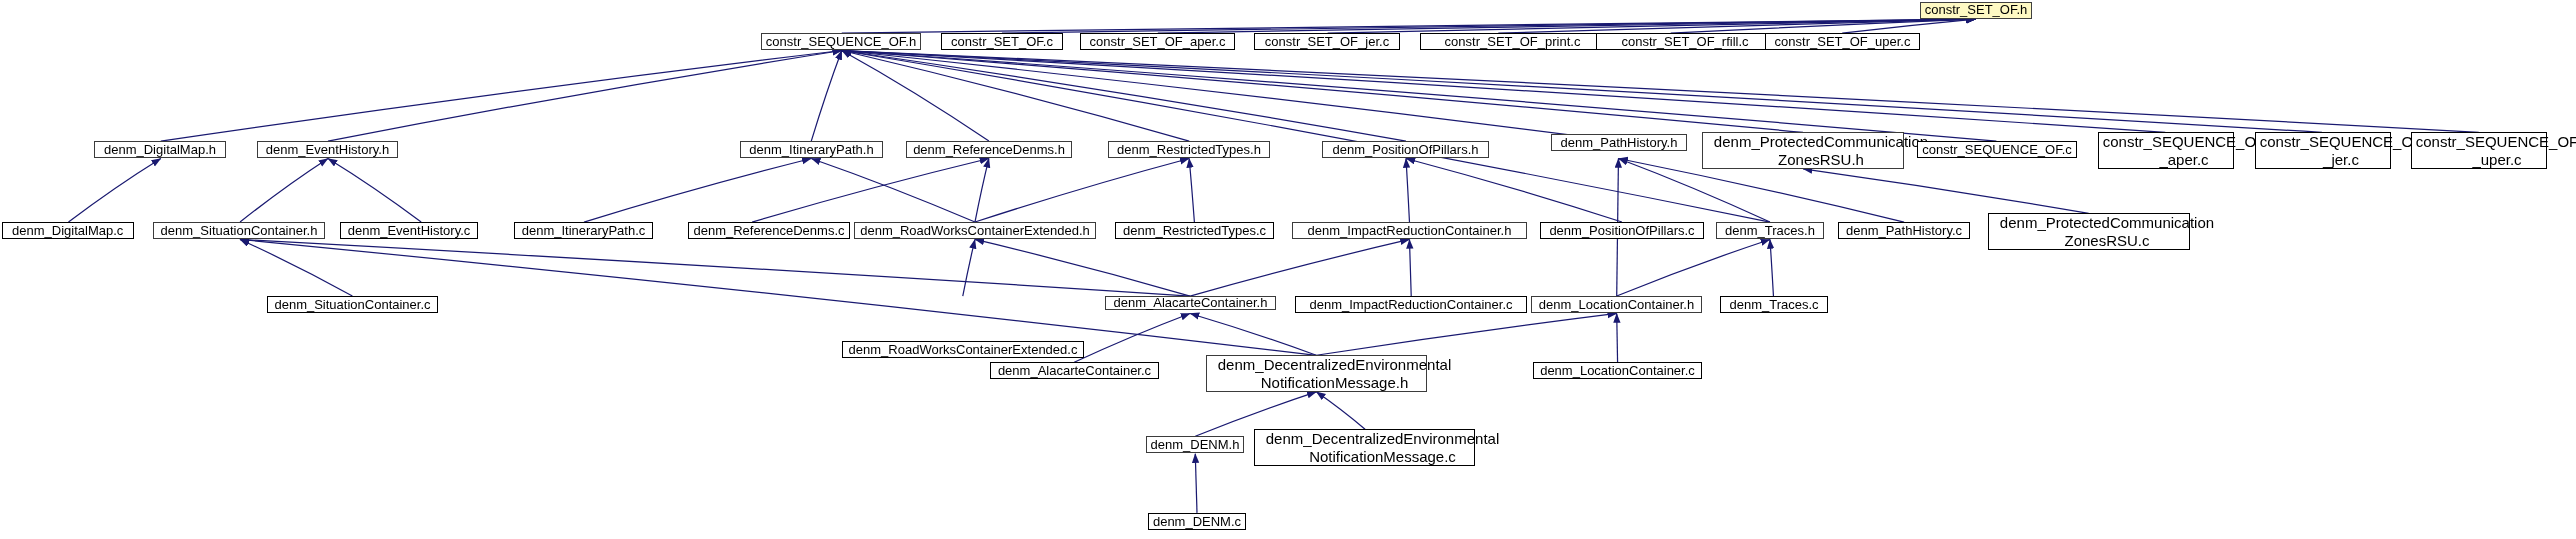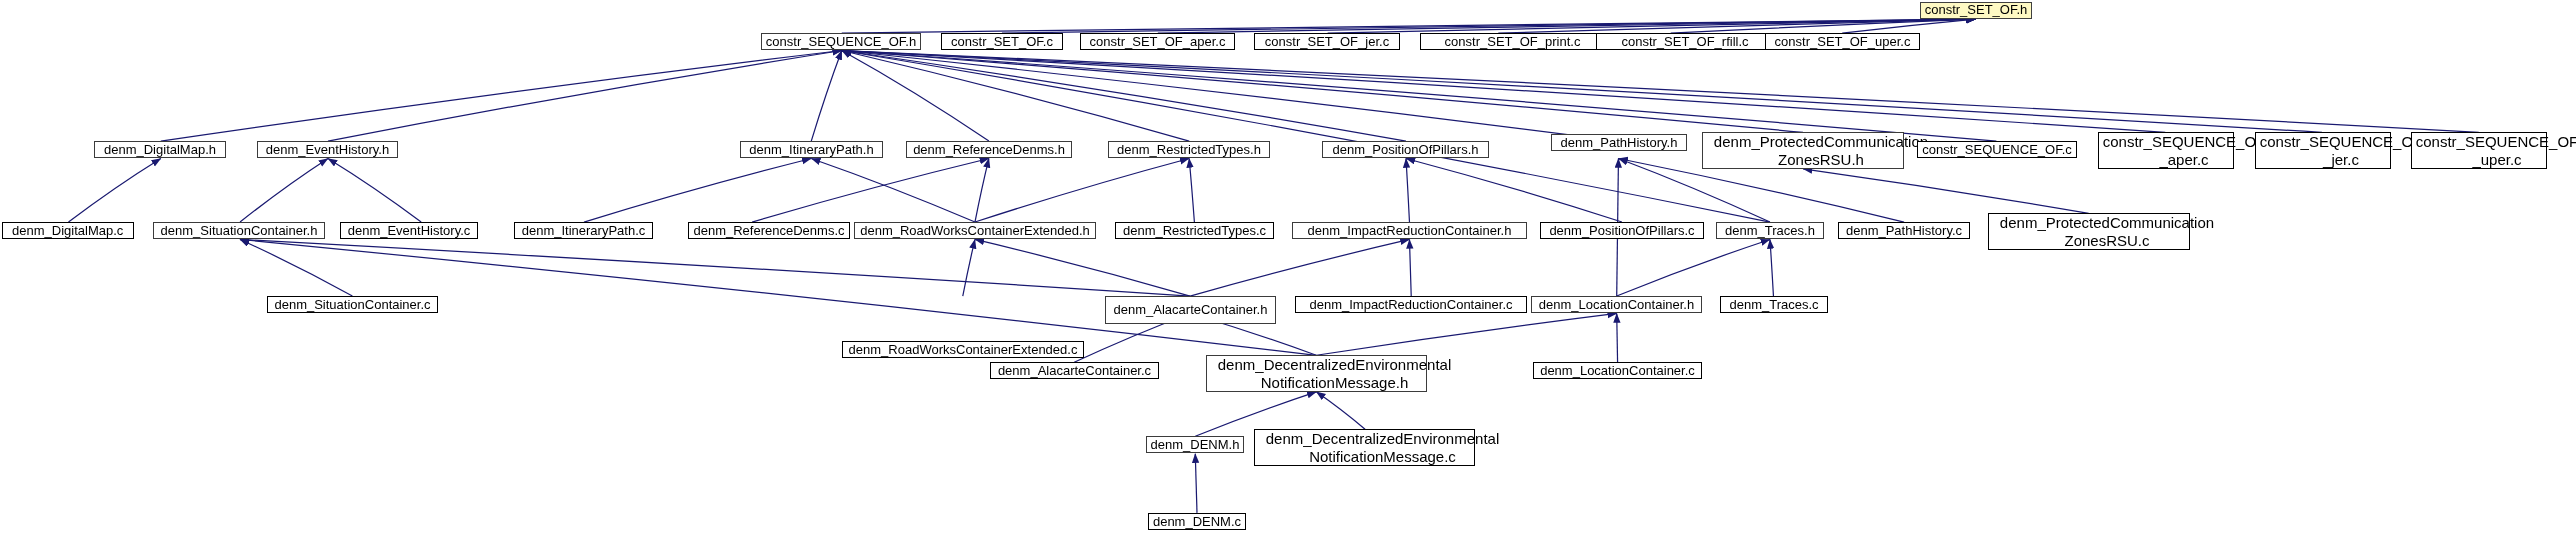--- a/index.html
+++ b/index.html
@@ -137,21 +137,21 @@
       <div class="node hdr" style="left: 854px; top: 222px; width: 242px; height: 17.4px;">denm_RoadWorksContainerExtended.h</div>
       <div class="node" style="left: 1115px; top: 222px; width: 159px; height: 17.4px;">denm_RestrictedTypes.c</div>
       <div class="node hdr" style="left: 1292px; top: 222px; width: 235px; height: 17.4px;">denm_ImpactReductionContainer.h</div>
       <div class="node" style="left: 1540px; top: 222px; width: 164px; height: 17.4px;">denm_PositionOfPillars.c</div>
       <div class="node hdr" style="left: 1716px; top: 222px; width: 108px; height: 17.4px; text-align: right;">denm_Traces.h</div>
       <div class="node" style="left: 1838px; top: 222px; width: 132px; height: 17.4px;">denm_PathHistory.c</div>
       <div class="node two-line" style="left: 1988px; top: 213px; width: 202px; height: 37px;">denm_ProtectedCommunication
 ZonesRSU.c</div>
       <div class="node" style="left: 267px; top: 296px; width: 171px; height: 17.4px;">denm_SituationContainer.c</div>
       <div class="node" style="left: 842px; top: 296px; width: 242px; height: 17.4px; margin-top: 45px;">denm_RoadWorksContainerExtended.c</div>
-      <div class="node hdr" style="left: 1105px; top: 296px; width: 171px; height: 28px;">denm_AlacarteContainer.h</div>
+      <div class="node hdr" style="left: 1105px; top: 296px; width: 171px; height: 14px;">denm_AlacarteContainer.h</div>
       <div class="node" style="left: 1295px; top: 296px; width: 232px; height: 17.4px;">denm_ImpactReductionContainer.c</div>
       <div class="node hdr" style="left: 1531px; top: 296px; width: 171px; height: 17.4px;">denm_LocationContainer.h</div>
       <div class="node" style="left: 1720px; top: 296px; width: 108px; height: 17.4px;">denm_Traces.c</div>
       <div class="node" style="left: 990px; top: 362px; width: 169px; height: 17.4px;">denm_AlacarteContainer.c</div>
       <div class="node hdr two-line" style="left: 1206px; top: 355px; width: 221px; height: 37px;">denm_DecentralizedEnvironmental
 NotificationMessage.h</div>
       <div class="node" style="left: 1533px; top: 362px; width: 169px; height: 17.4px;">denm_LocationContainer.c</div>
       <div class="node hdr" style="left: 1146px; top: 436px; width: 98px; height: 17.4px;">denm_DENM.h</div>
       <div class="node two-line" style="left: 1254px; top: 429px; width: 221px; height: 37px;">denm_DecentralizedEnvironmental
 NotificationMessage.c</div>

